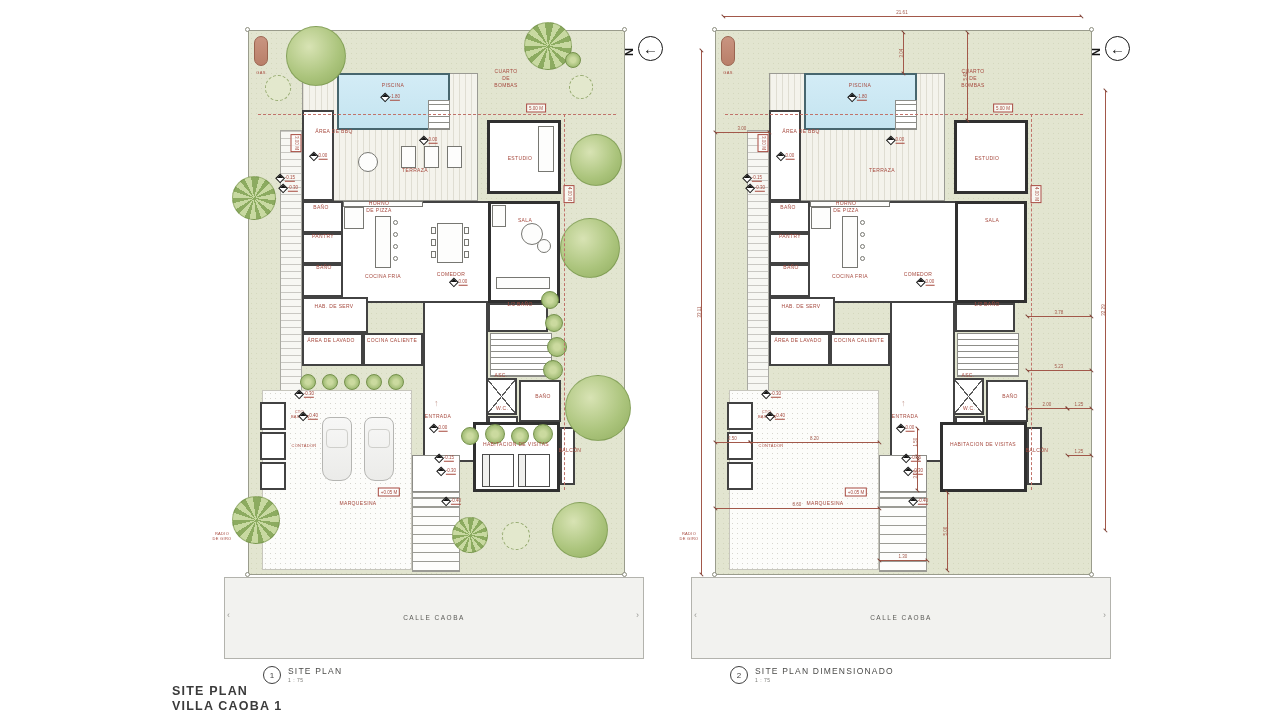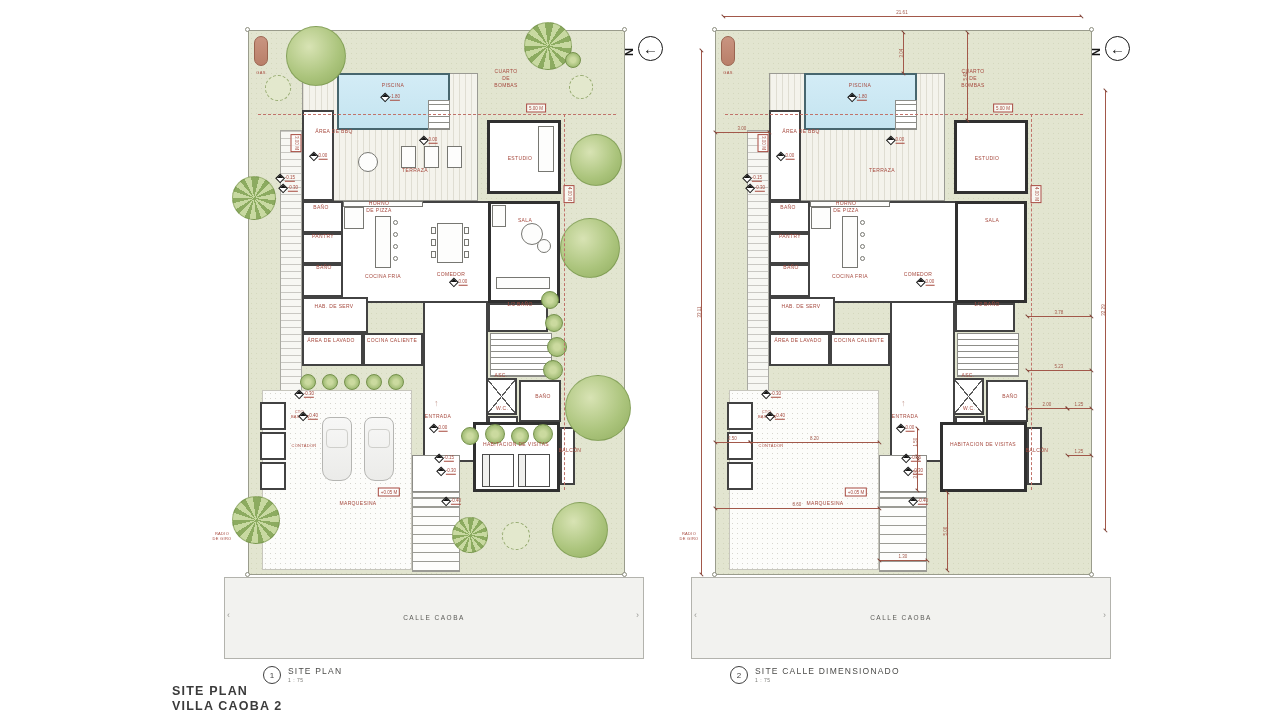--- a/index.html
+++ b/index.html
@@ -68,21 +68,21 @@
   
   #title-block{position:absolute;left:172px;top:684px;font-size:12.5px;font-weight:bold;letter-spacing:1.2px;
                color:#3b3b3b;line-height:1.22;}
 </style>
 </head>
 <body>
 
 <div id="canvas">
   <div id="title-block">
     <div>SITE PLAN</div>
-    <div>VILLA CAOBA 2</div>
+    <div>VILLA CAOBA 1</div>
   </div>
   <div id="plans">
       <div class="abs" style="left: 248px; top: 30px; width: 377px; height: 545px;">
         <div class="abs lot" style="left: 0px; top: 0px; width: 377px; height: 545px;"></div>
         <div class="abs corner" style="left: -3px; top: -3px;"></div>
         <div class="abs corner" style="left: 374px; top: -3px;"></div>
         <div class="abs corner" style="left: -3px; top: 542px;"></div>
         <div class="abs corner" style="left: 374px; top: 542px;"></div>
         <div class="abs stripesV" style="left: 54px; top: 43px; width: 176px; height: 128px;"></div>
         <div class="abs pool" style="left: 89px; top: 43px; width: 113px; height: 57px;"></div>
@@ -466,17 +466,17 @@
         <div class="abs dimtick" style="left: 209.8px; top: 530px;"></div>
         <div class="abs dimlabel" style="left: 188px; top: 528.5px; transform: translate(-50%, -100%);">1.30</div>
         <div class="north-letter" style="left: 377px; top: 16px;">N</div>
         <div class="abs north-circle" style="left: 390px; top: 6px;">←</div>
         <div class="abs street" style="left: -24px; top: 547px; width: 420px; height: 82px;">
           <div class="street-label" style="top: 36px;">CALLE CAOBA</div>
           <div class="break-mark" style="left: 2px; top: 32px;">‹</div>
           <div class="break-mark" style="left: 411px; top: 32px;">›</div>
         </div>
         <div class="abs mk-circle" style="left: 15px; top: 636px; width: 18px; height: 18px;">2</div>
-        <div class="abs mk-name" style="left: 40px; top: 636px;">SITE CALLE DIMENSIONADO</div>
+        <div class="abs mk-name" style="left: 40px; top: 636px;">SITE PLAN DIMENSIONADO</div>
         <div class="abs mk-scale" style="left: 40px; top: 647px;">1 : 75</div>
       </div>
     </div>
 </div>
 
 </body></html>

